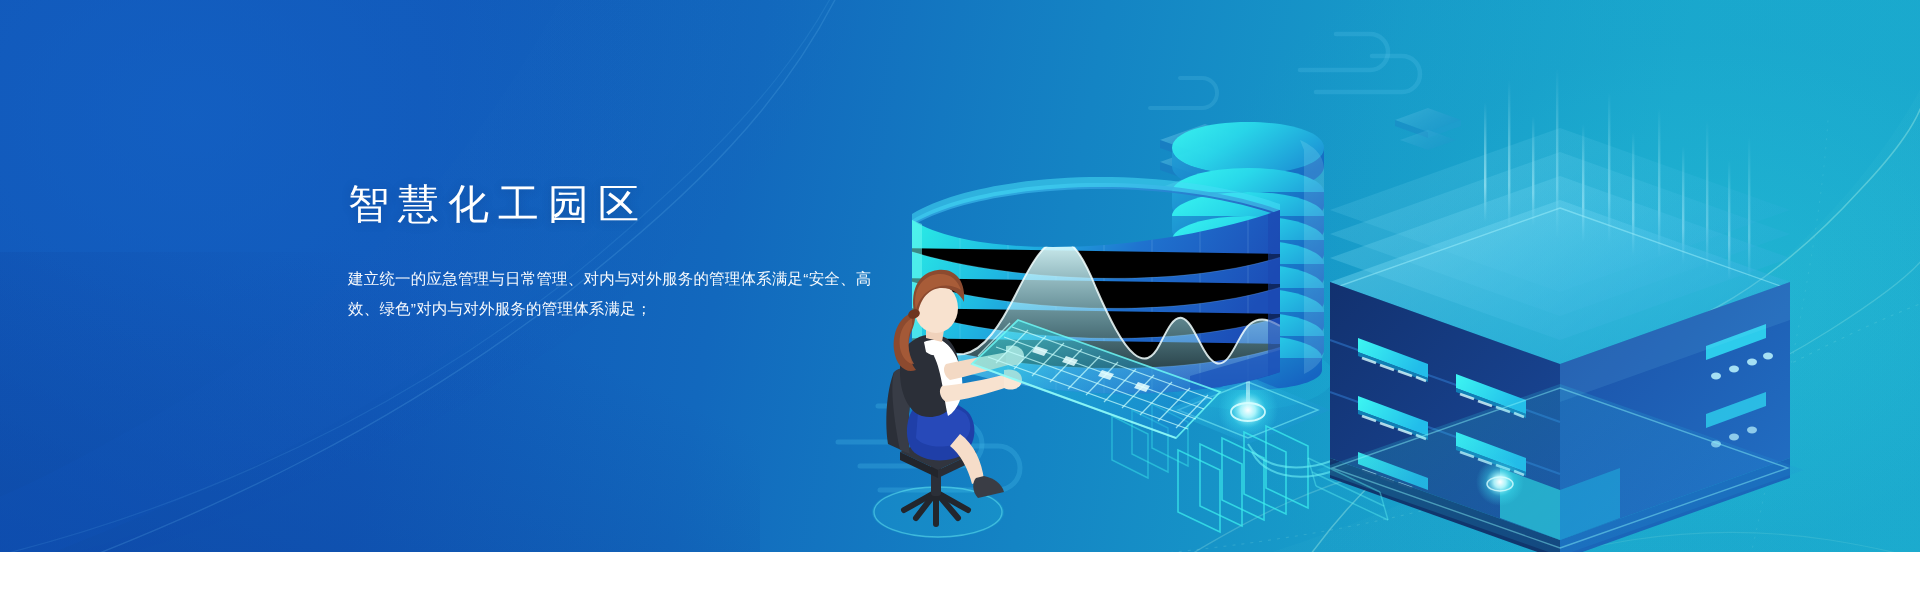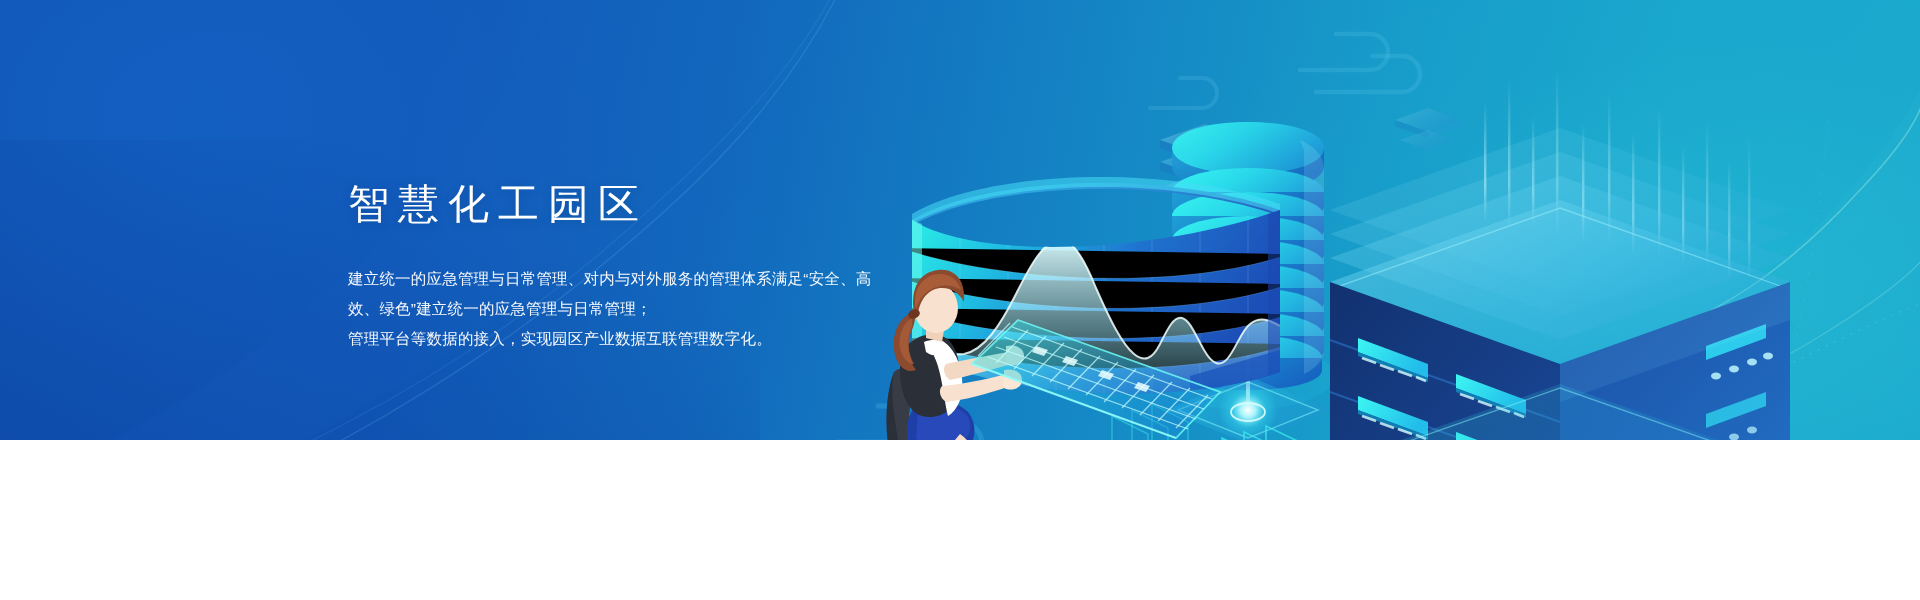--- a/index.html
+++ b/index.html
@@ -3,21 +3,21 @@
 <meta charset="utf-8">
 <style>
   * { box-sizing: border-box; margin: 0; padding: 0; }
   html, body {
     width: 1920px; height: 600px;
     overflow: hidden;
     font-family: "Liberation Sans", "DejaVu Sans", sans-serif;
   }
   #banner {
     position: relative;
-    width: 1920px; height: 440px;
+    width: 1920px; height: 552px;
     overflow: hidden;
     background: #1157b8;
   }
 
   
   .bg-base {
     position: absolute; inset: 0;
     background: linear-gradient(100deg,
         #1157b8 0%,
         #1159b9 22%,
@@ -133,22 +133,21 @@
     </g>
     <g stroke="#7ad7f2" stroke-opacity="0.16" fill="none" stroke-width="4" stroke-linecap="round">
       <path d="M 1150,108 h 52 a 15 15 0 0 0 0 -30 h -22"></path>
     </g>
   </svg>
 
   <div class="copy">
     <h1 class="title">智慧化工园区</h1>
     <div class="desc">
       <p>建立统一的应急管理与日常管理、对内与对外服务的管理体系满足“安全、高</p>
-      <p>效、绿色”建立统一的应急管理与日常管理；</p>
-      <p>管理平台等数据的接入，实现园区产业数据互联管理数字化。</p>
+      <p>效、绿色”对内与对外服务的管理体系满足；</p>
     </div>
   </div>
 
   <div class="illo">
     <svg width="1060" height="560" viewBox="0 0 1060 560">
       <defs>
 
         <linearGradient id="gScreen" x1="0" y1="0" x2="1" y2="0.3">
           <stop offset="0" stop-color="#2af0e6"></stop>
           <stop offset="0.30" stop-color="#1fb9e2"></stop>

